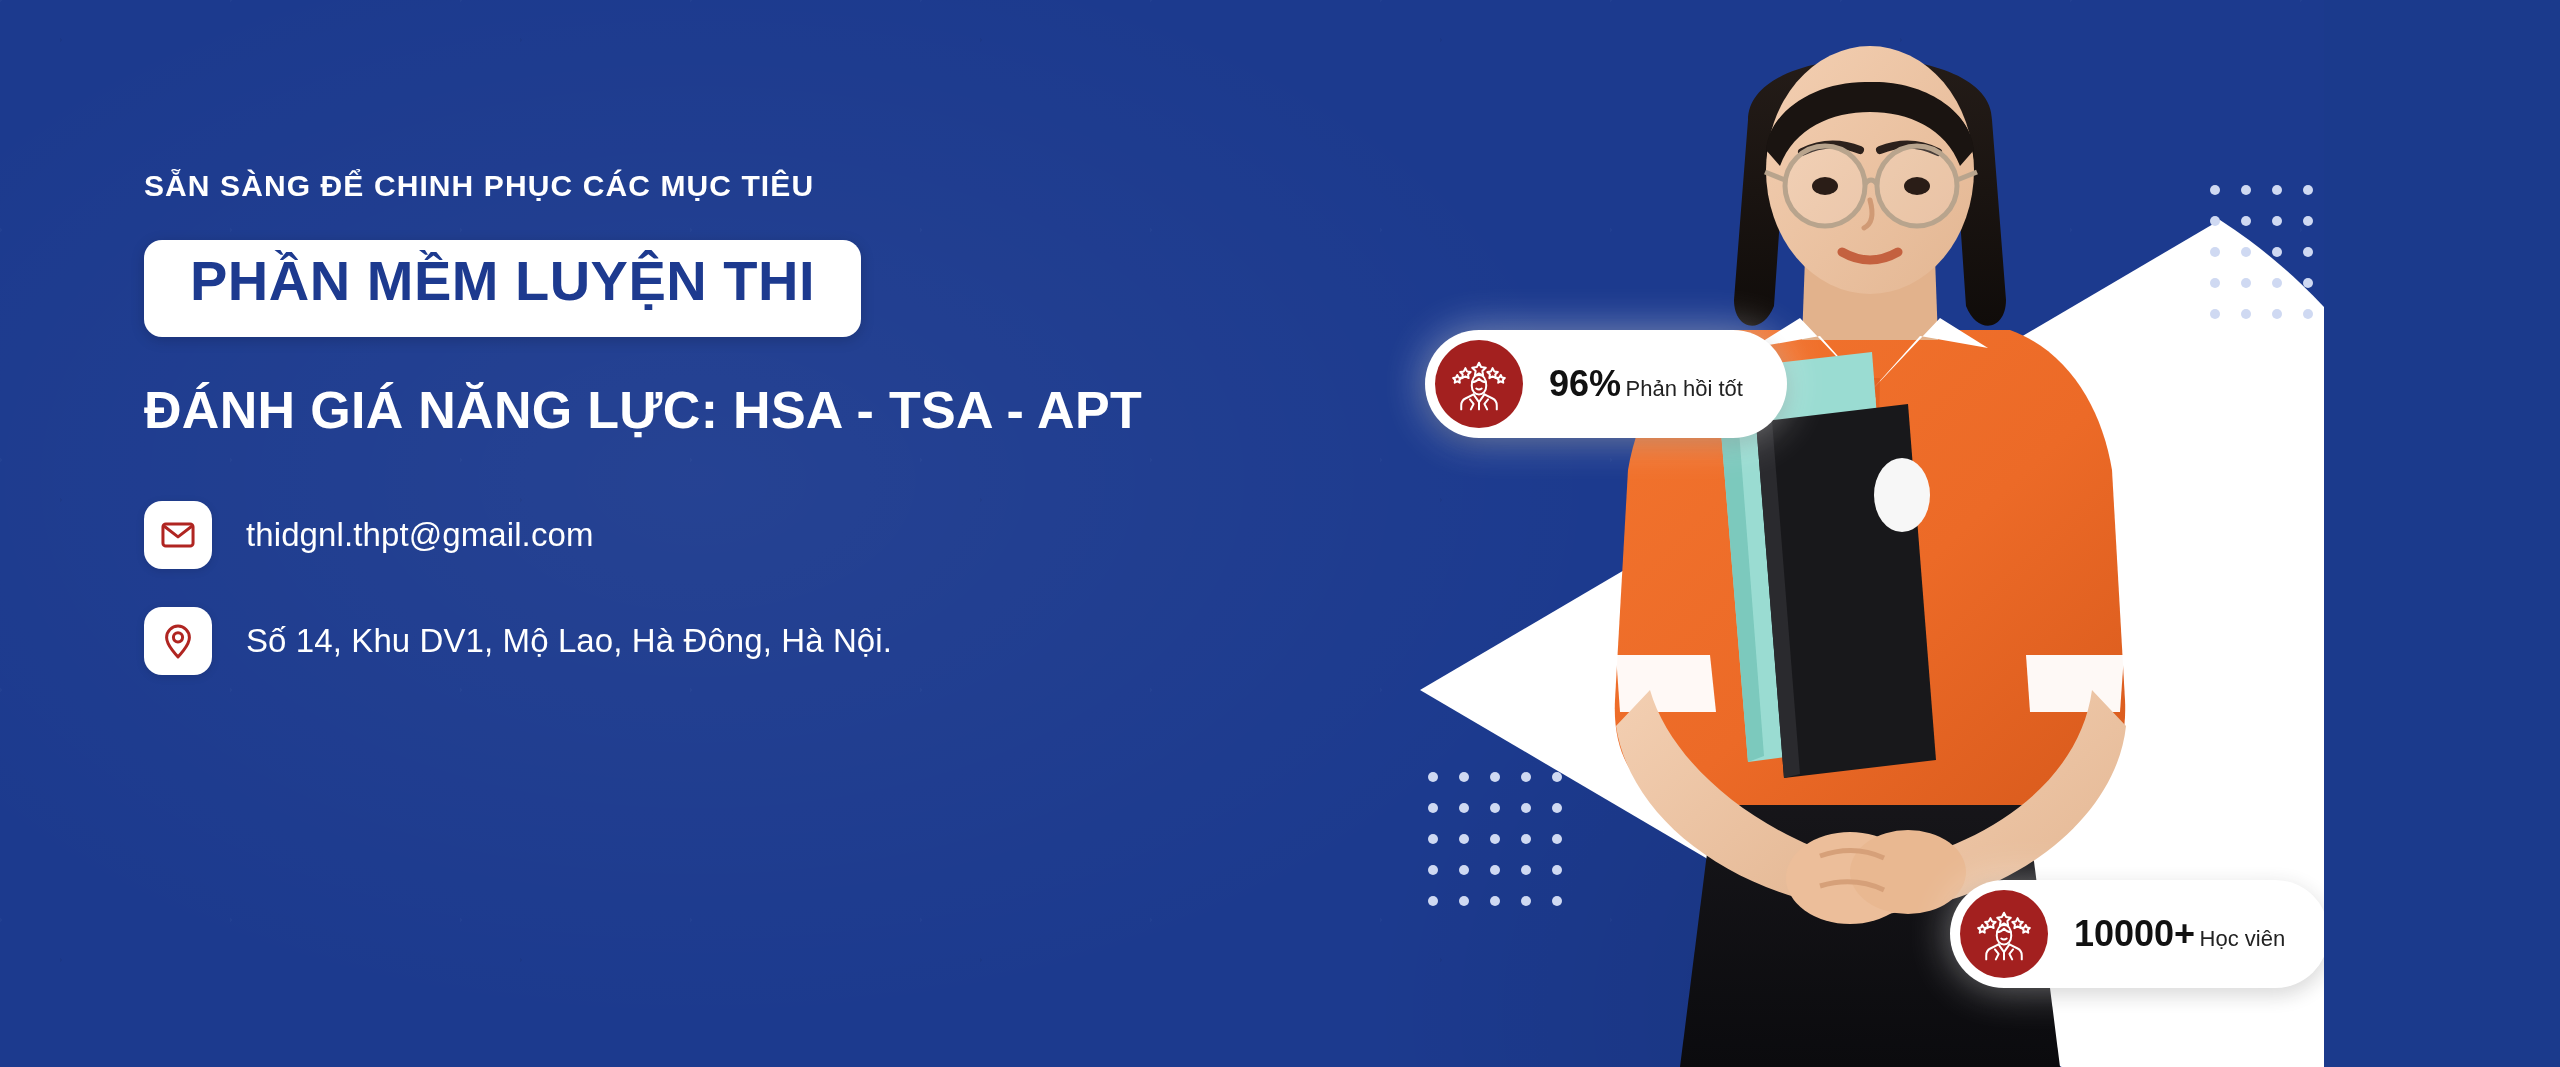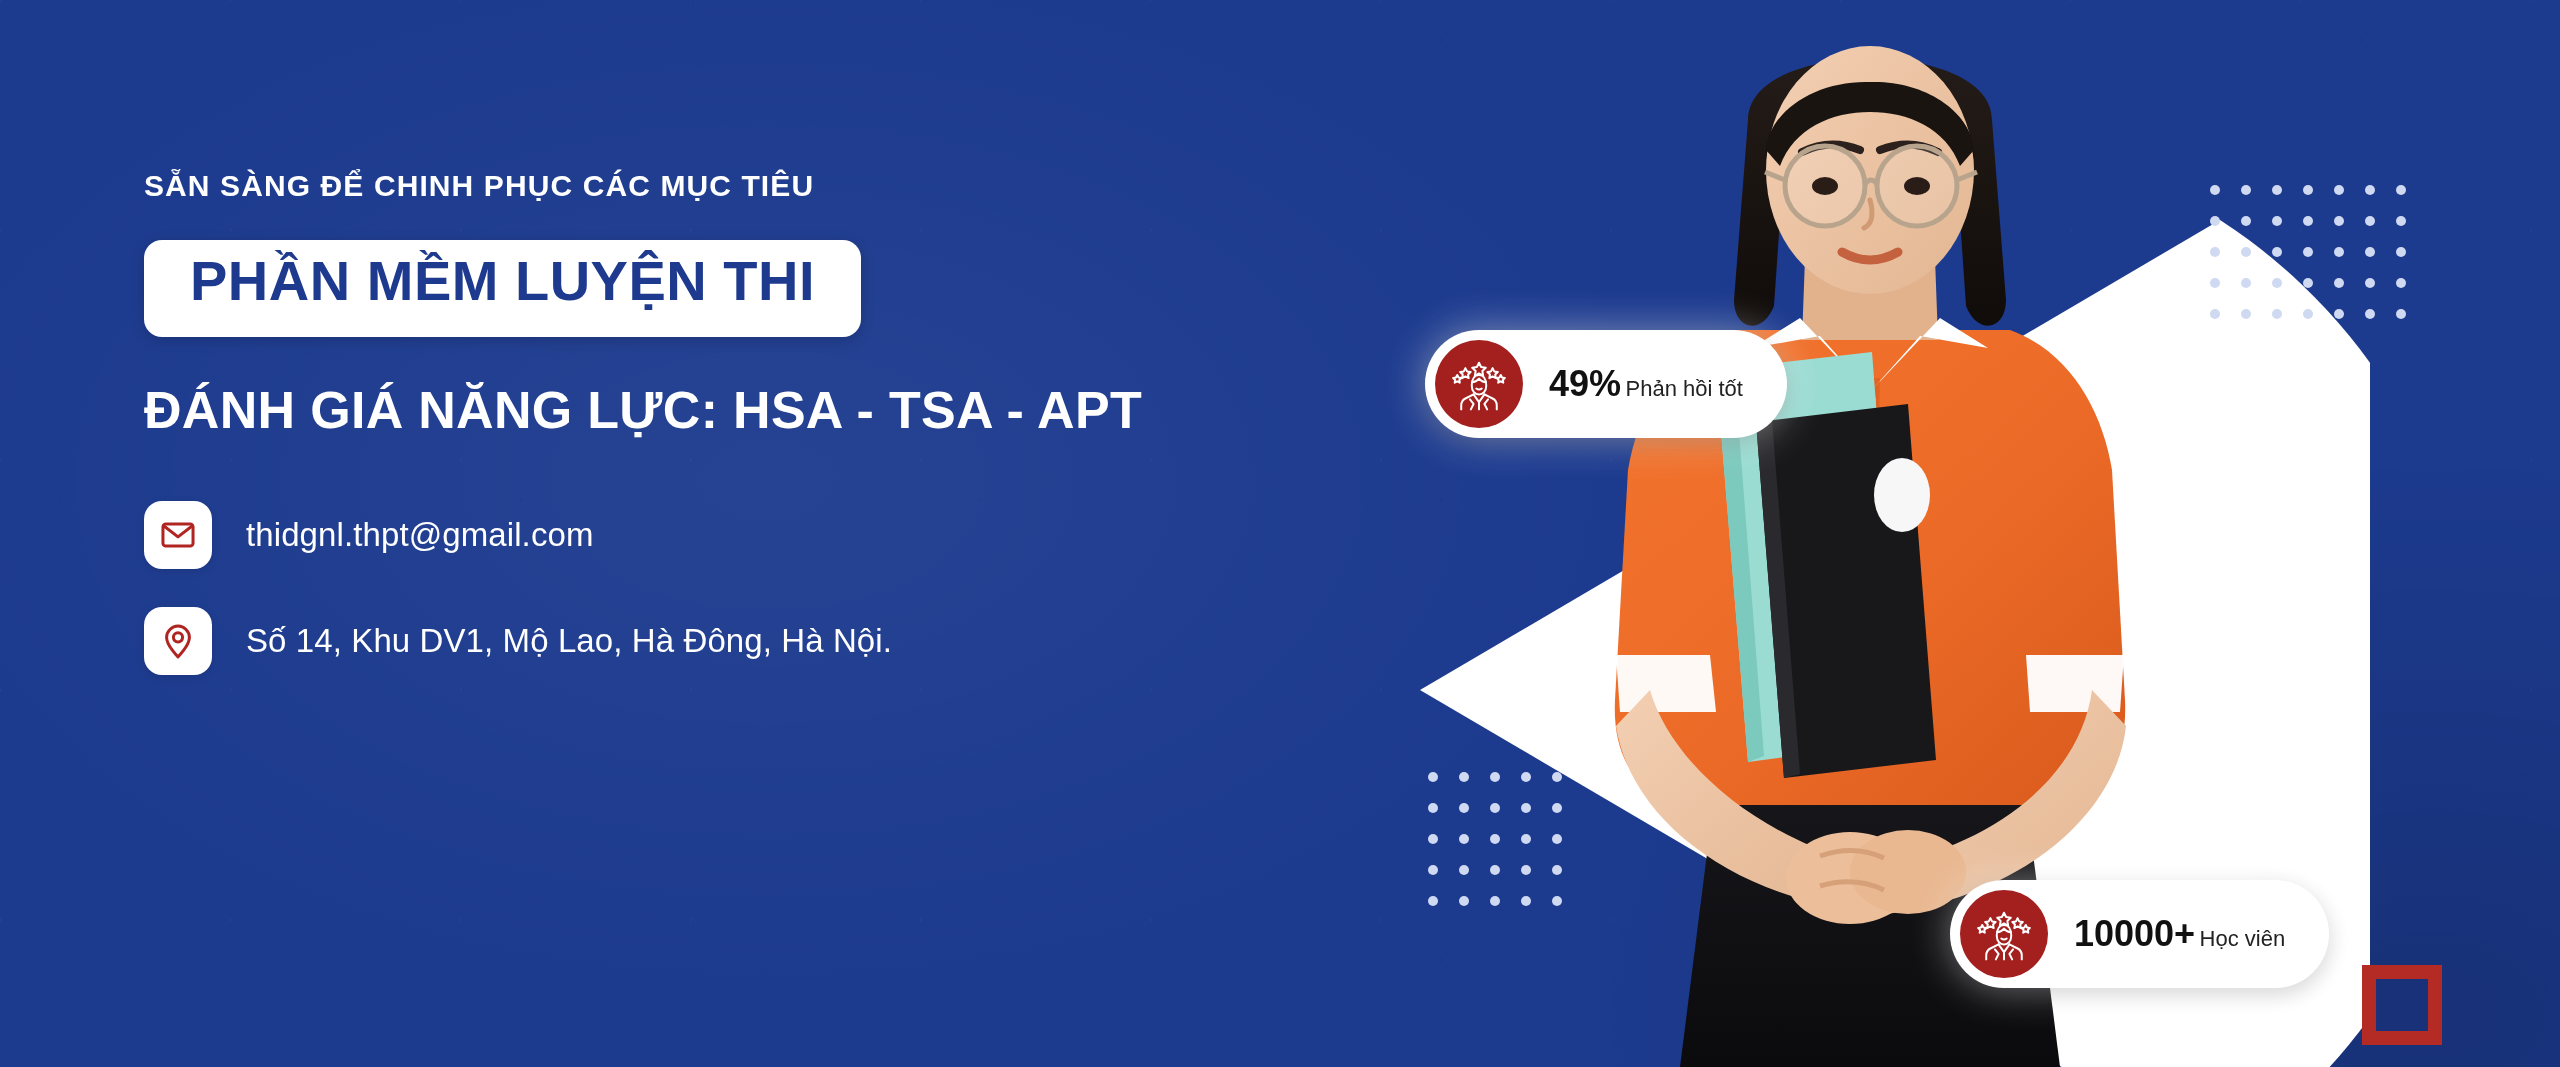--- a/index.html
+++ b/index.html
@@ -4,21 +4,21 @@
 <style>
   * { margin:0; padding:0; box-sizing:border-box; }
   html, body { width:2560px; height:1067px; overflow:hidden; }
   body {
     font-family:"Liberation Sans", sans-serif;
     background:#1b3a8c;
   }
 
   .banner {
     position:relative;
-    width:2560px;
+    width:2324px;
     height:1067px;
     background:#1c3a8e;
     overflow:hidden;
   }
 
   
   .bg-texture {
     position:absolute; inset:0;
     background:
       linear-gradient(135deg, rgba(255,255,255,0.022) 0 2px, transparent 2px 230px),
@@ -418,21 +418,21 @@
           <path d="M29 37q3 2.2 6 0"></path>
           <path d="M26 43.5 17 48c-3 1.5-4.6 4.3-4.6 7.6V60"></path>
           <path d="M38 43.5 47 48c3 1.5 4.6 4.3 4.6 7.6V60"></path>
           <path d="M26 43.5 32 52l6-8.5"></path>
           <path d="M32 52v8"></path>
           <path d="M22 49l4 5-3 6"></path>
           <path d="M42 49l-4 5 3 6"></path>
         </svg>
       </span>
       <span class="badge-body">
-        <span class="badge-value">49%</span>
+        <span class="badge-value">96%</span>
         <span class="badge-label">Phản hồi tốt</span>
       </span>
     </div>
 
     <div class="badge" id="badge-students">
       <span class="badge-icon">
         <svg width="58" height="58" viewBox="0 0 64 64" fill="none" stroke="#ffffff" stroke-width="2.2" stroke-linejoin="round" stroke-linecap="round">
           <path d="M32 8.5l2.3 4.7 5.2.8-3.8 3.7.9 5.2-4.6-2.5-4.6 2.5.9-5.2-3.8-3.7 5.2-.8z"></path>
           <path d="M17 14.5l1.8 3.6 4 .6-2.9 2.8.7 4-3.6-1.9-3.6 1.9.7-4-2.9-2.8 4-.6z"></path>
           <path d="M47 14.5l1.8 3.6 4 .6-2.9 2.8.7 4-3.6-1.9-3.6 1.9.7-4-2.9-2.8 4-.6z"></path>

